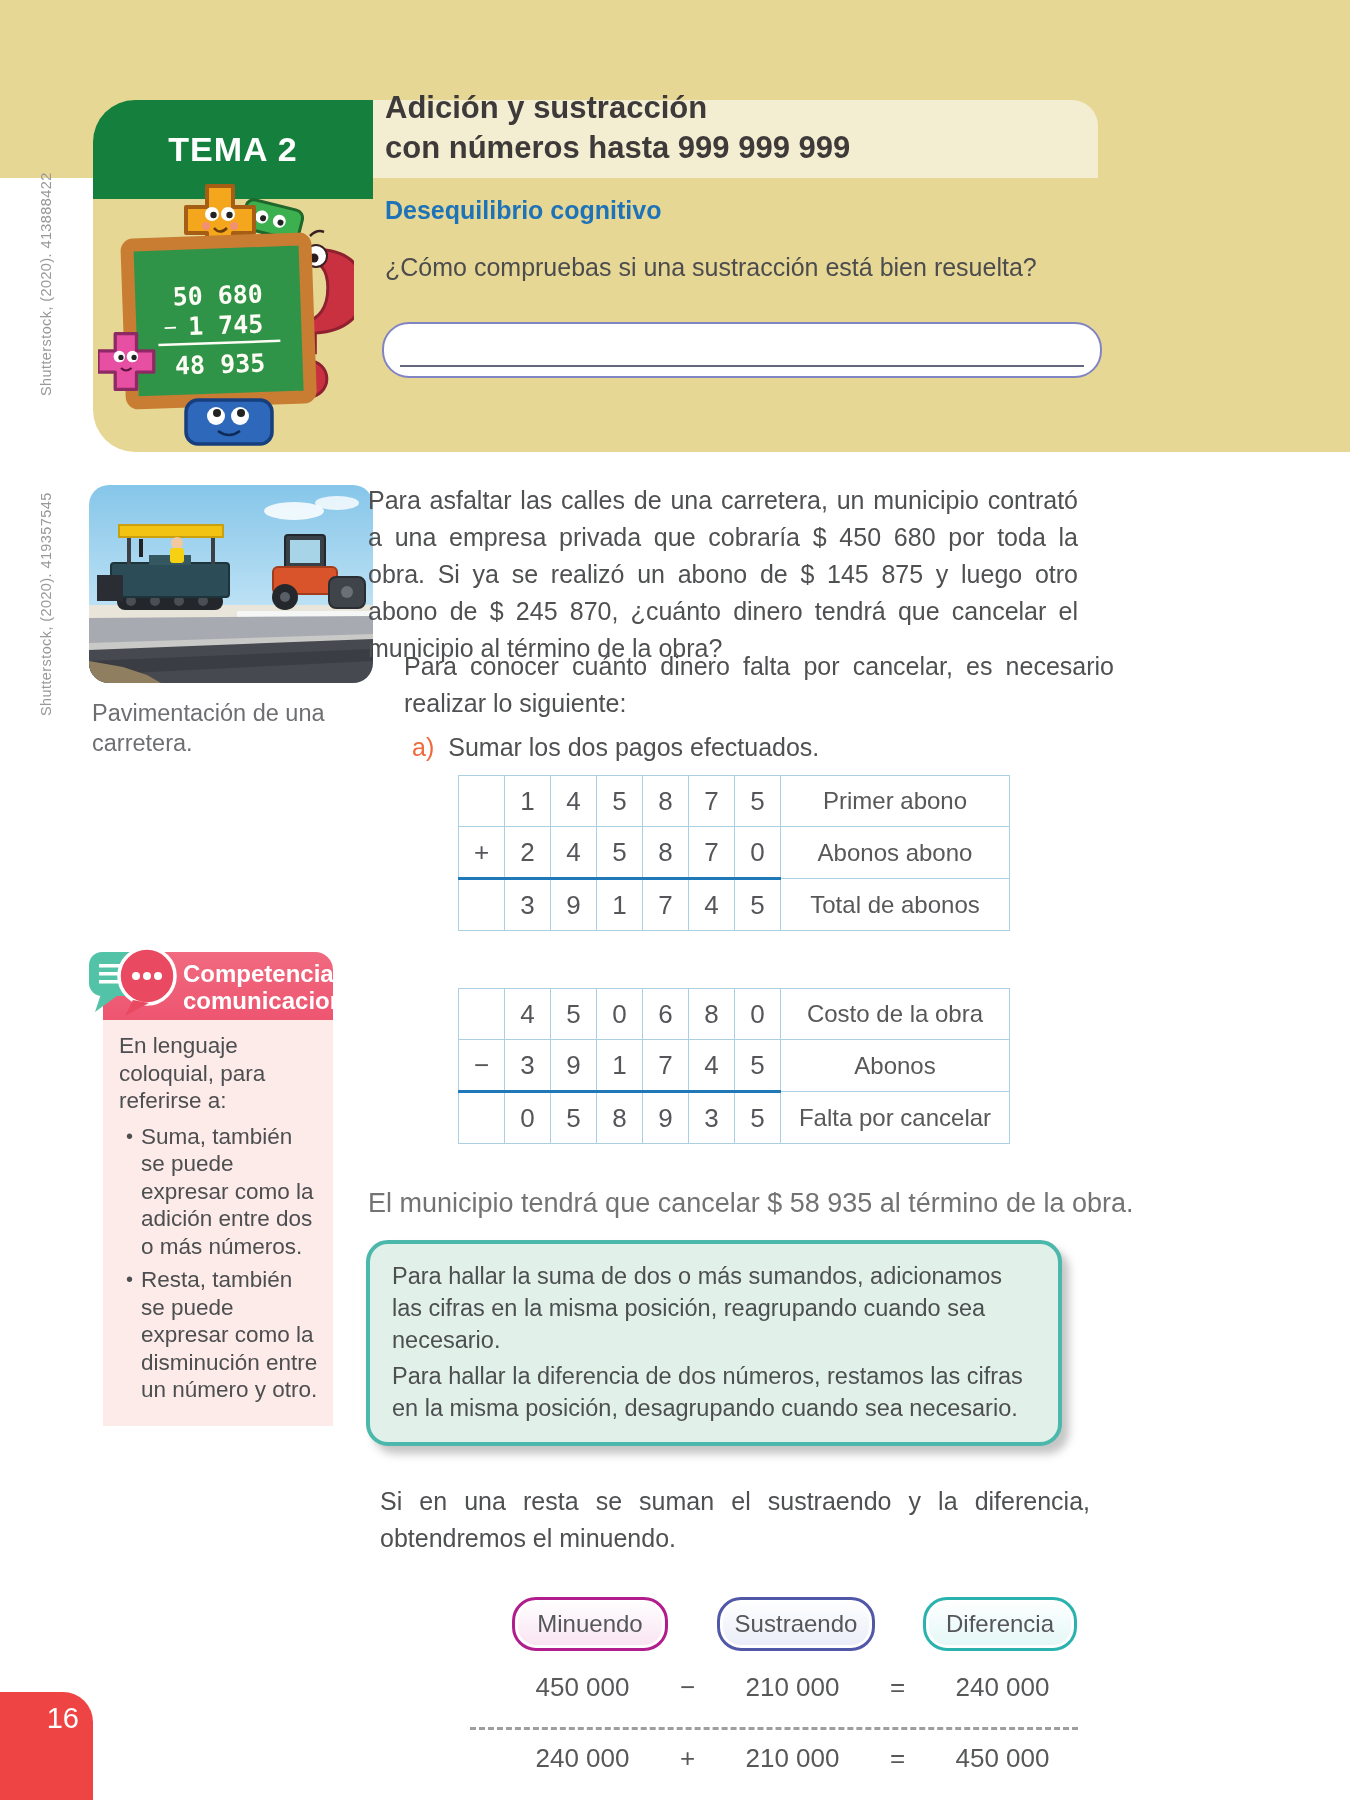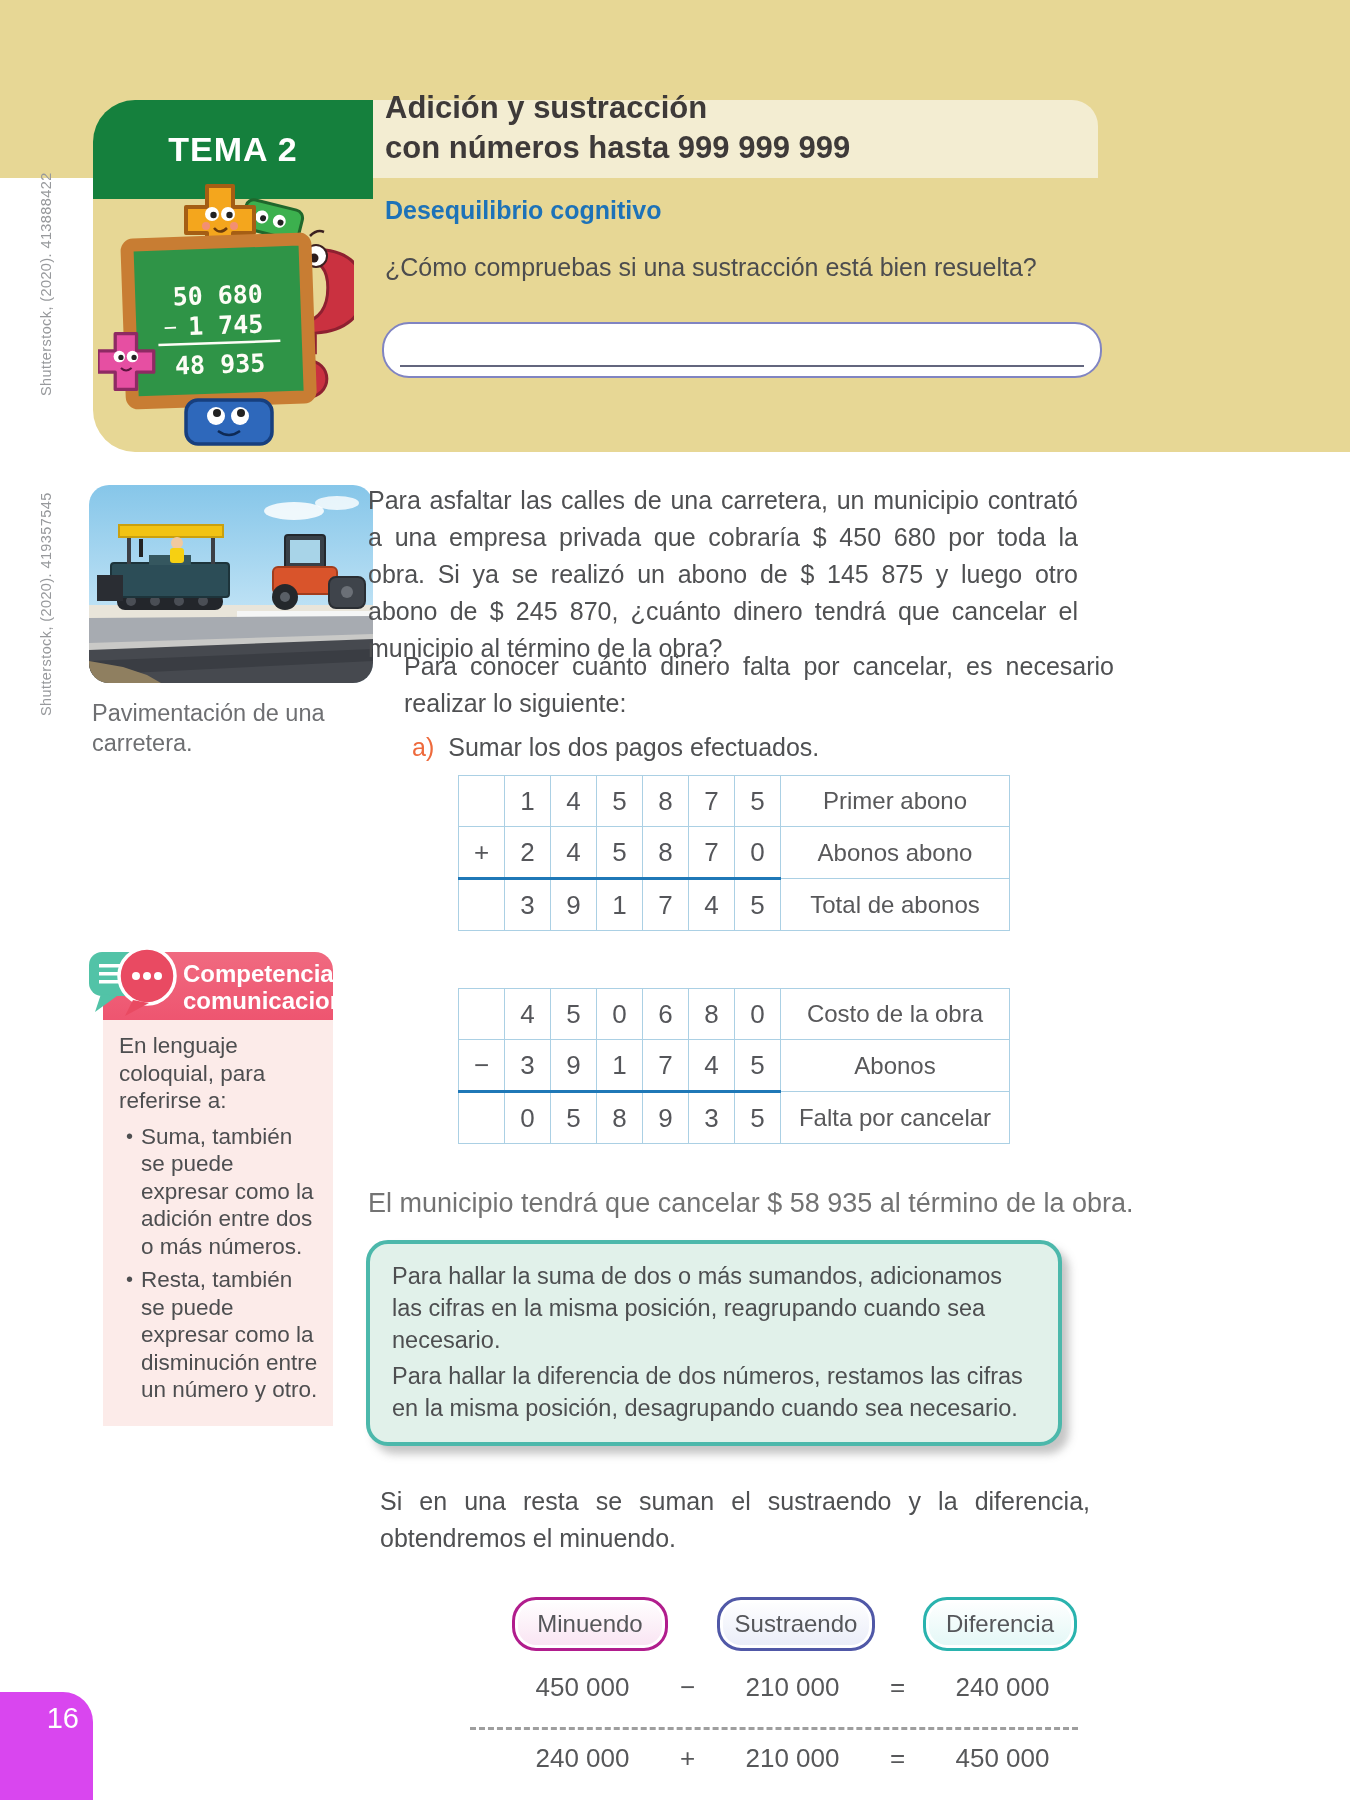--- a/index.html
+++ b/index.html
@@ -62,21 +62,21 @@
             font-size:24px;color:#55565a;box-shadow:inset 0 0 0 3px #fff;}
   .tb-min{left:512px;width:150px;border:3px solid #b11d8d;background:linear-gradient(180deg,#ffffff,#f9e3f2);}
   .tb-sus{left:717px;width:152px;border:3px solid #5058a7;background:linear-gradient(180deg,#ffffff,#e9ecf8);}
   .tb-dif{left:923px;width:148px;border:3px solid #2ab3ae;background:linear-gradient(180deg,#ffffff,#e2f7f6);}
   .eq-row{left:500px;width:585px;display:flex;font-size:26px;color:#57585a;}
   .eq-row span{display:inline-block;text-align:center;}
   .eq-row .num{width:165px;}
   .eq-row .op{width:45px;}
   .dash-line{left:470px;top:1727px;width:608px;border-top:3px dashed #9e9e9e;}
 
-  .page-tab{left:0;top:1692px;width:93px;height:108px;background:#d946ef;border-radius:0 30px 0 0;}
+  .page-tab{left:0;top:1692px;width:93px;height:108px;background:#ef4444;border-radius:0 30px 0 0;}
   .page-tab span{position:absolute;right:14px;top:10px;color:#fff;font-size:29px;}
 </style>
 </head>
 <body>
 
 <div id="page">
 
   <div class="abs band-top"></div>
   <div class="abs band-main"></div>
   <div class="abs cream-strip"></div>

